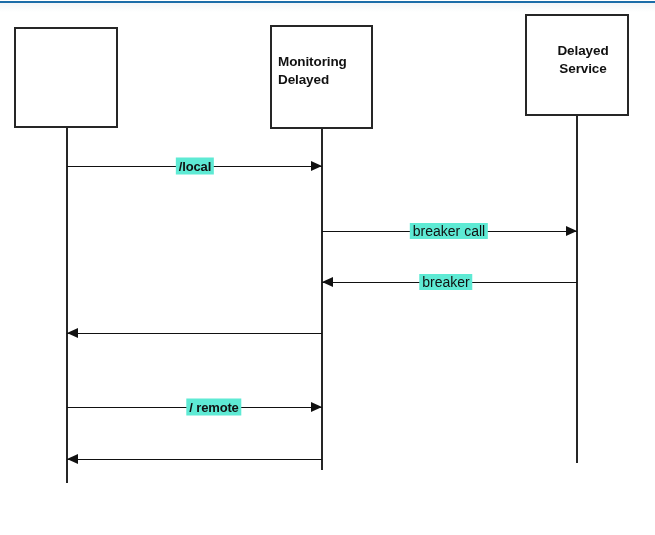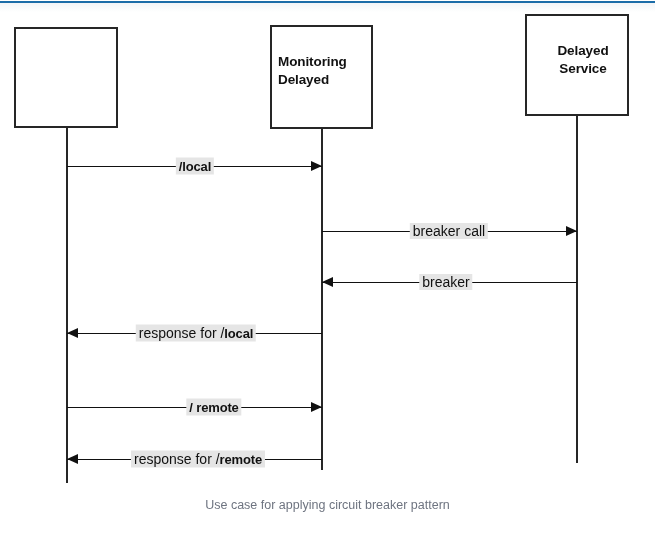--- a/index.html
+++ b/index.html
@@ -70,21 +70,21 @@
     width: 0;
     height: 0;
     border-top: 5px solid transparent;
     border-bottom: 5px solid transparent;
   }
   .arrow-head.right { border-left: 11px solid #111111; }
   .arrow-head.left  { border-right: 11px solid #111111; }
 
   .msg-label {
     position: absolute;
-    background: #e5e5e5;
+    background: #5eead4;
     padding: 0 3px;
     color: #111111;
     font-size: 14px;
     line-height: 16px;
     white-space: nowrap;
     transform: translate(-50%, -50%);
   }
   .msg-label .bold {
     font-weight: bold;
     font-size: 13px;
@@ -132,25 +132,22 @@
   <div class="msg-line" style="left:322px; top:231px; width:255px;"></div>
   <div class="arrow-head right" style="left:566px; top:226px;"></div>
   <div class="msg-label" style="left:449px; top:231px;"><span>breaker call</span></div>
 
   <div class="msg-line" style="left:322px; top:282px; width:255px;"></div>
   <div class="arrow-head left" style="left:322px; top:277px;"></div>
   <div class="msg-label" style="left:446px; top:282px;"><span>breaker</span></div>
 
   <div class="msg-line" style="left:67px; top:333px; width:255px;"></div>
   <div class="arrow-head left" style="left:67px; top:328px;"></div>
-  <div class="msg-label" style="left:196px; top:333px;"><span>response for /</span><span class="bold">local</span></div>
 
   <div class="msg-line" style="left:67px; top:407px; width:255px;"></div>
   <div class="arrow-head right" style="left:311px; top:402px;"></div>
   <div class="msg-label" style="left:214px; top:407px;"><span class="bold">/ </span><span class="bold">remote</span></div>
 
   <div class="msg-line" style="left:67px; top:459px; width:255px;"></div>
   <div class="arrow-head left" style="left:67px; top:454px;"></div>
-  <div class="msg-label" style="left:198px; top:459px;"><span>response for /</span><span class="bold">remote</span></div>
 
-  <div id="caption">Use case for applying circuit breaker pattern</div>
 
 </div>
 
 </body></html>

